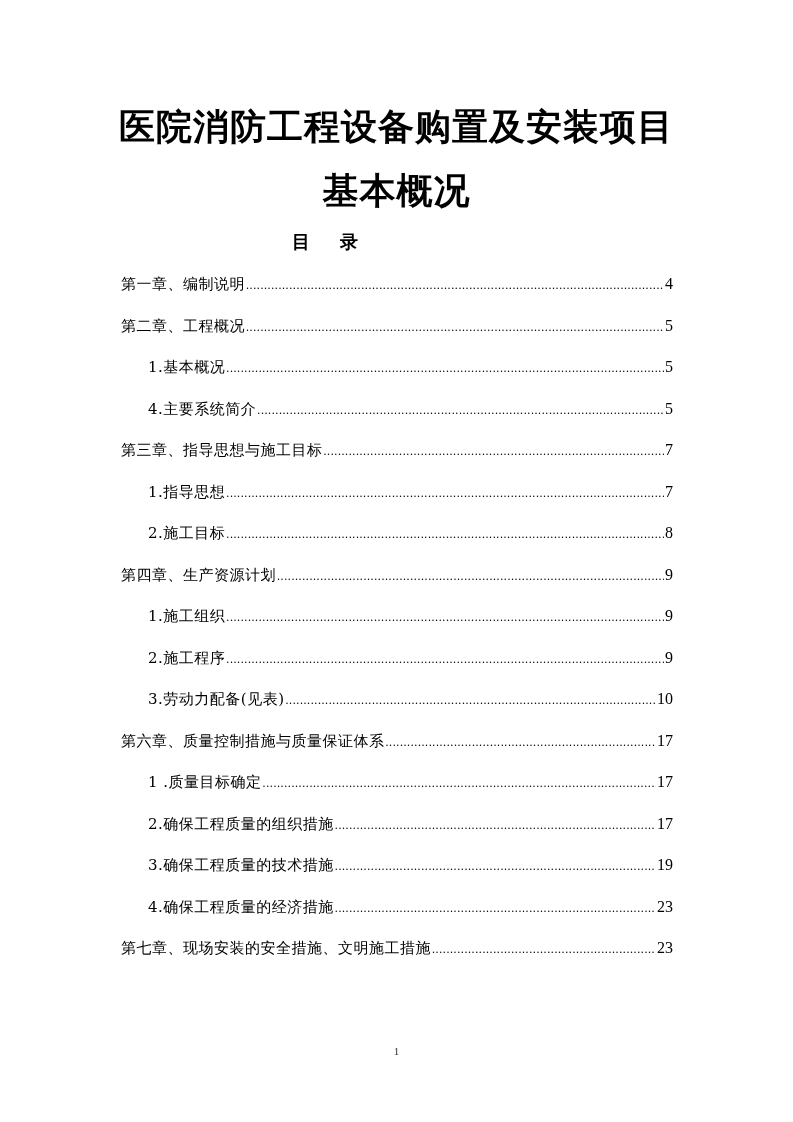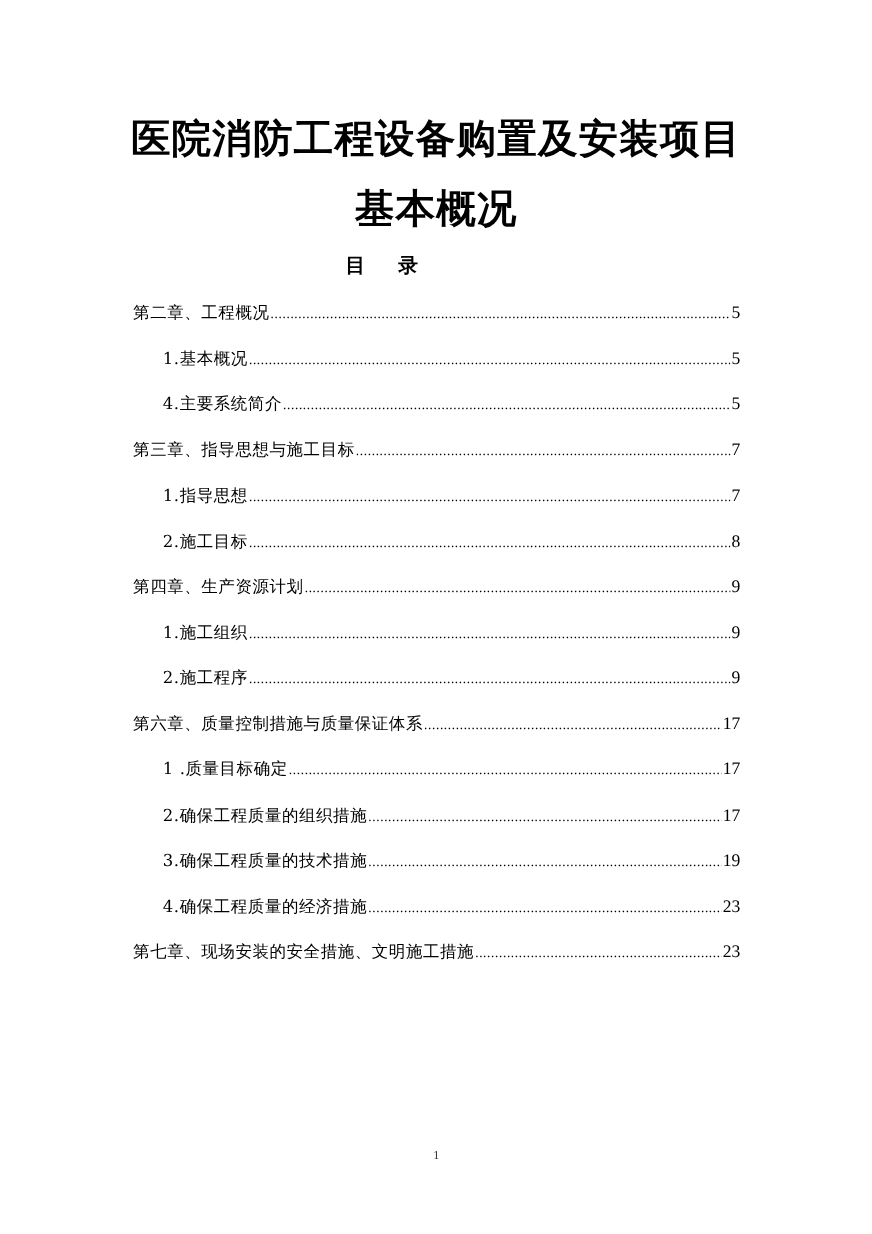--- a/index.html
+++ b/index.html
@@ -31,21 +31,20 @@
     .toc-heading {
       position: absolute;
       top: 233px;
       left: 0;
       width: 650px;
       text-align: center;
       font-family: "DejaVu Sans", "Liberation Sans", sans-serif;
       font-weight: bold;
       font-size: 18px;
       line-height: 1;
-      padding-left: 22px;
     }
     .toc-heading span { display: inline-block; }
     .toc-heading .gap { width: 30px; }
     .toc {
       position: absolute;
       left: 121px;
       width: 552px;
       top: 274px;
     }
     .toc-row {
@@ -96,20 +95,25 @@
 
 <div class="title line1">医院消防工程设备购置及安装项目</div>
 <div class="title line2">基本概况</div>
 
 <div class="toc-heading">
   <span>目</span><span class="gap"></span><span>录</span>
 </div>
 
 <div class="toc">
   <div class="toc-row level1">
+    <span class="toc-label">第一章、编制说明</span>
+    <span class="toc-dots"></span>
+    <span class="toc-page">4</span>
+  </div>
+  <div class="toc-row level1">
     <span class="toc-label">第二章、工程概况</span>
     <span class="toc-dots"></span>
     <span class="toc-page">5</span>
   </div>
   <div class="toc-row level2">
     <span class="toc-label">1.基本概况</span>
     <span class="toc-dots"></span>
     <span class="toc-page">5</span>
   </div>
   <div class="toc-row level2">
@@ -140,20 +144,25 @@
   <div class="toc-row level2">
     <span class="toc-label">1.施工组织</span>
     <span class="toc-dots"></span>
     <span class="toc-page">9</span>
   </div>
   <div class="toc-row level2">
     <span class="toc-label">2.施工程序</span>
     <span class="toc-dots"></span>
     <span class="toc-page">9</span>
   </div>
+  <div class="toc-row level2">
+    <span class="toc-label">3.劳动力配备(见表)</span>
+    <span class="toc-dots"></span>
+    <span class="toc-page">10</span>
+  </div>
   <div class="toc-row level1">
     <span class="toc-label">第六章、质量控制措施与质量保证体系</span>
     <span class="toc-dots"></span>
     <span class="toc-page">17</span>
   </div>
   <div class="toc-row level2">
     <span class="toc-label">1 .质量目标确定</span>
     <span class="toc-dots"></span>
     <span class="toc-page">17</span>
   </div>

